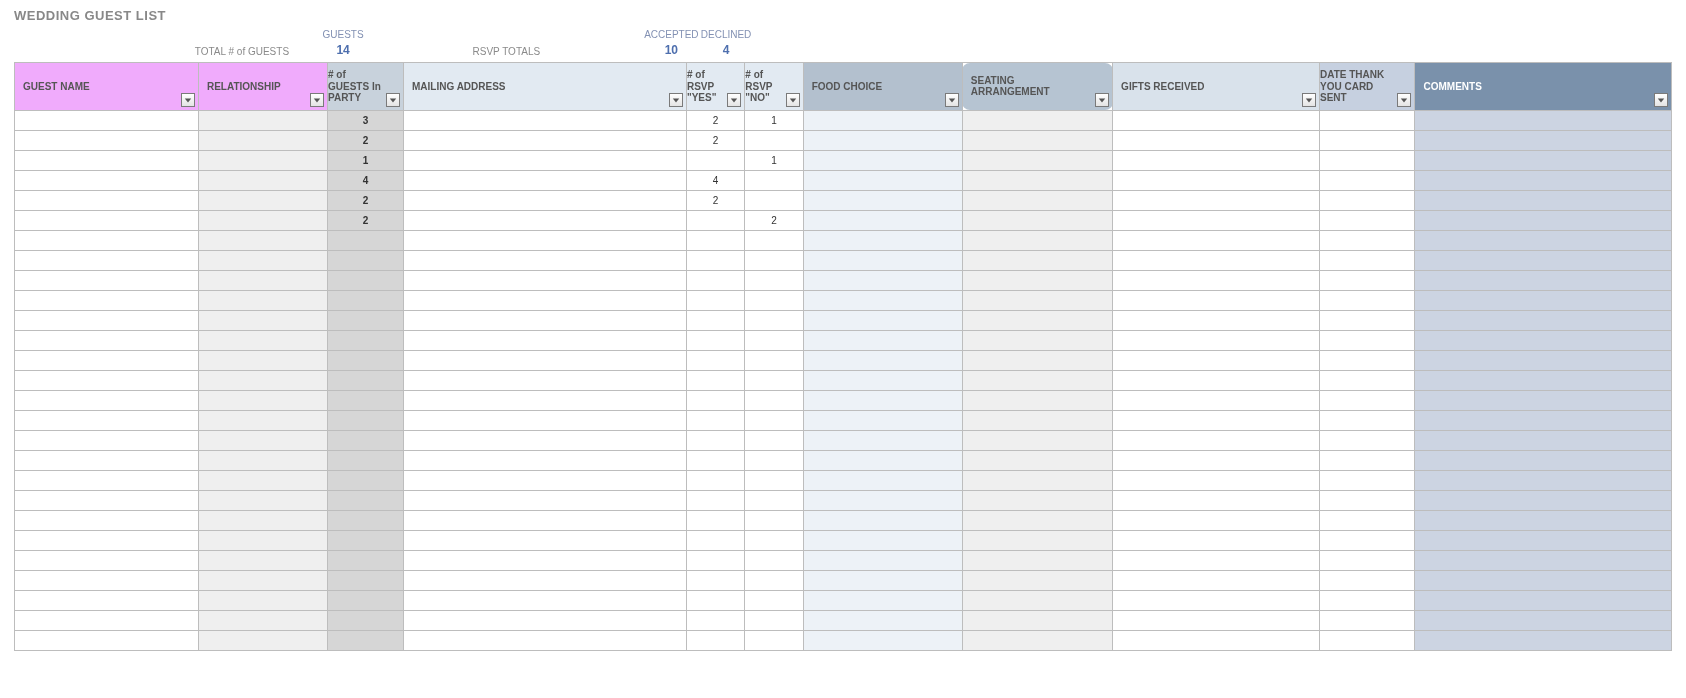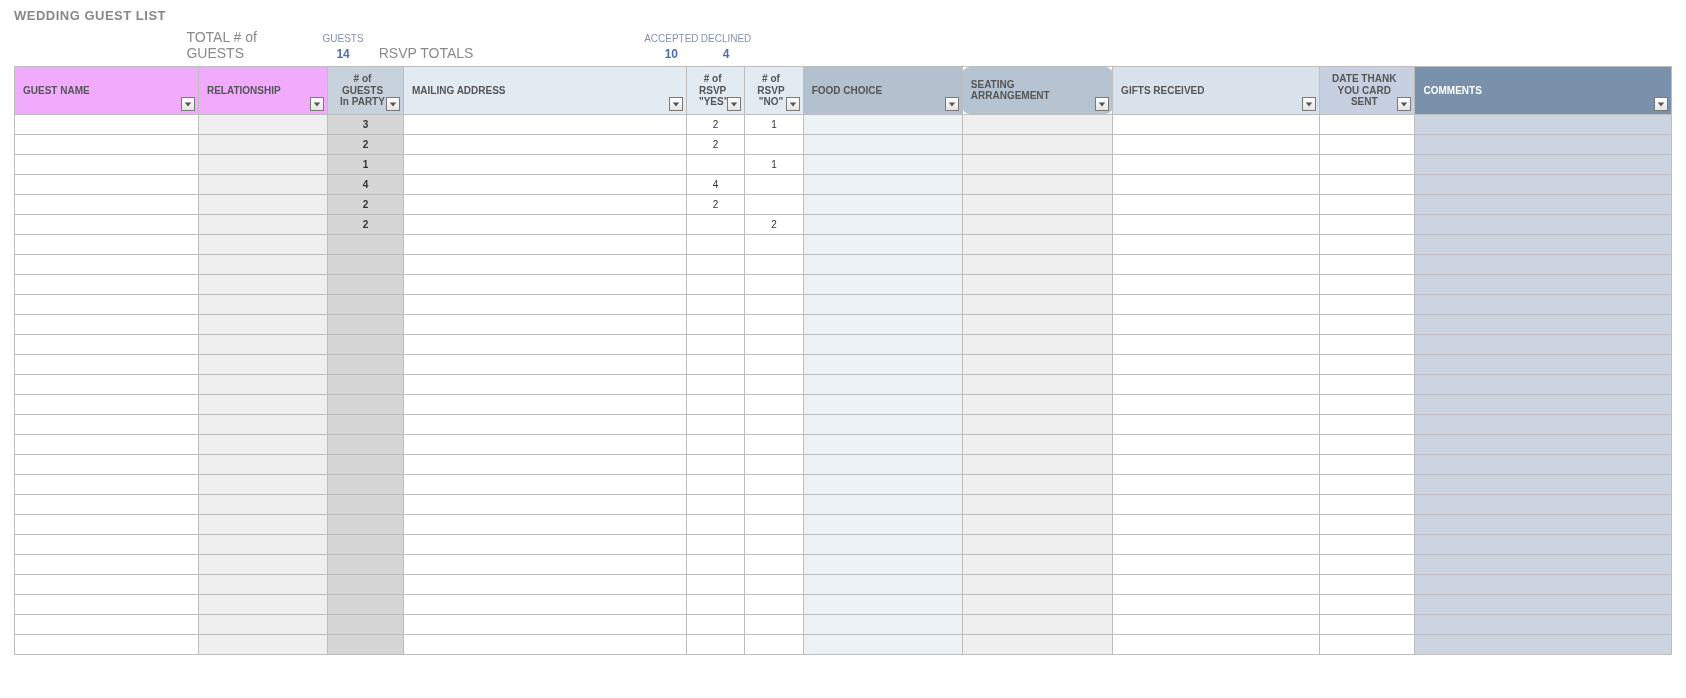--- a/index.html
+++ b/index.html
@@ -1,26 +1,26 @@
 <!DOCTYPE html>
 <html><head>
 <meta charset="utf-8">
 <style>
   html,body{margin:0;padding:0;font-family:Arial,Helvetica,sans-serif;background:#fff;color:#333;}
   .wrap{padding:8px 14px 0 14px;}
   .title{font-size:13px;font-weight:bold;color:#888;letter-spacing:.5px;margin:0 0 6px 0;}
   .totals{display:flex;font-size:11px;color:#8391b3;margin-bottom:2px;}
   .totals .seg{display:flex;flex-direction:column;justify-content:flex-end;}
   .totals .lbl-top{color:#8391b3;font-size:10px;text-align:center;padding-bottom:3px;}
-  .totals .lbl-left{color:#8a8a8a;font-size:14px;text-align:left;padding-bottom:3px;padding-right:10px;}
+  .totals .lbl-left{color:#8a8a8a;font-size:10px;text-align:center;padding-bottom:3px;padding-right:10px;}
   .totals .val{color:#4e6fae;font-weight:bold;font-size:12px;text-align:center;padding-bottom:3px;}
   table{border-collapse:collapse;table-layout:fixed;width:100%;}
   th,td{border:1px solid #bdbdbd;font-size:10px;padding:0;box-sizing:border-box;position:relative;vertical-align:middle;}
   th{font-weight:bold;text-align:left;padding:6px 20px 6px 8px;color:#555;height:44px;line-height:1.15;}
-  .hcenter{text-align:center;padding-left:12px;padding-right:18px;}
+  .hcenter{text-align:left;padding-left:0;padding-right:18px;}
   td{height:20px;text-align:center;}
   .bg-a{background:#f0abfc;margin-left:8px;}        
   .bg-b{background:#e2eaf2;}        
   .bg-d{background:#c8d2dc;}        
   .bg-e{background:#b3c0ce;}        
   .bg-f{background:#b6c4d2;border-radius:8px;}        
   .bg-g{background:#d9e2eb;}        
   .bg-h{background:#c6d0e0;}        
   .bg-i{background:#7a91ab;color:#fff;} 
   .cell-alt{background:#efefef;}

